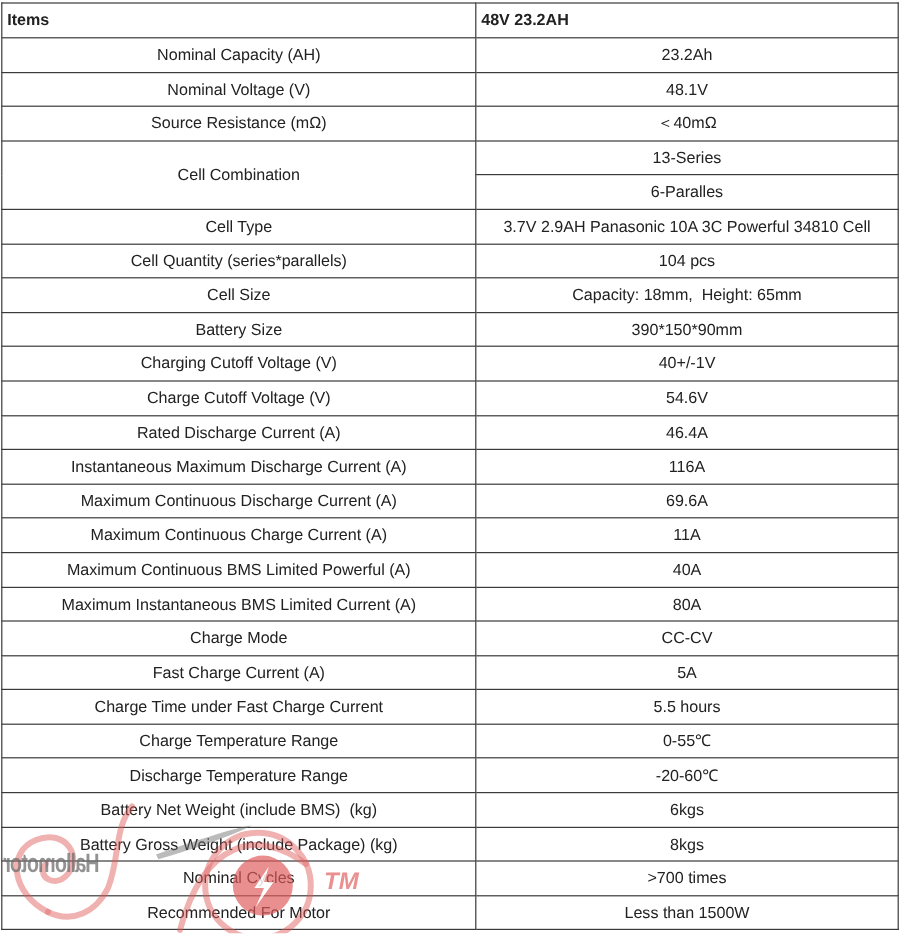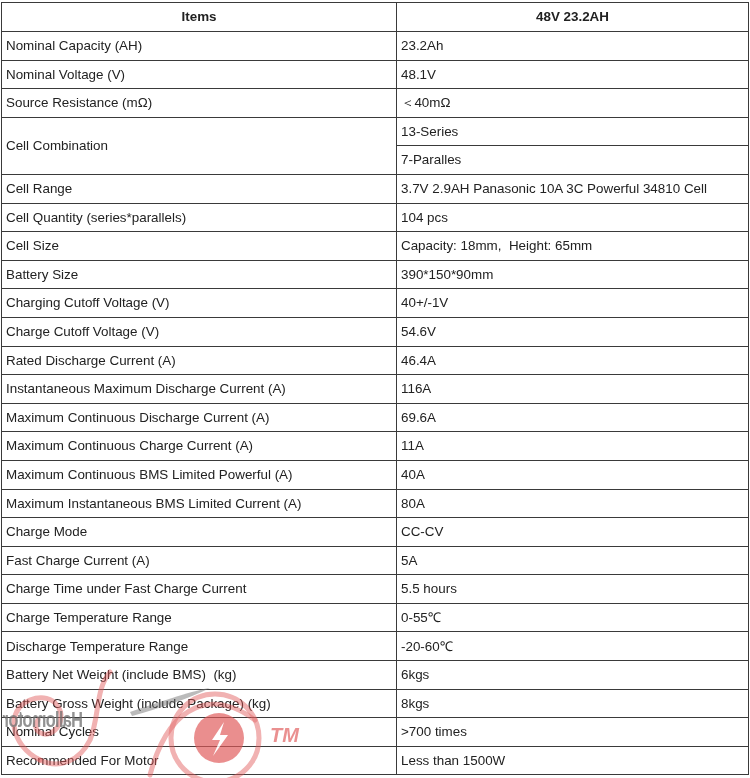--- a/index.html
+++ b/index.html
@@ -16,24 +16,24 @@
     }
     .spec-table td, .spec-table th {
       border: 1px solid #3a3a3a;
       height: 27.6px;
       padding: 0 4px;
       line-height: 1;
       white-space: nowrap;
       overflow: hidden;
     }
     .spec-table th {
-      font-weight: bold; text-align: center; height: 28px;
+      font-weight: bold; text-align: left; height: 28px;
     }
-    .spec-table td.label { text-align: left; }
-    .spec-table td.value { text-align: left; }
+    .spec-table td.label { text-align: center; }
+    .spec-table td.value { text-align: center; }
     col.c1 { width: 395px; }
     col.c2 { width: 352px; }
 
     
     .watermark {
       position: absolute; left: 0; top: 655px; width: 330px; height: 123px;
       pointer-events: none; opacity: 0.85;
     }
     .wm-text {
       position: absolute; left: 83px; top: 707px;
@@ -76,24 +76,24 @@
     </tr>
     <tr>
       <td class="label">Source Resistance (mΩ)</td>
       <td class="value">＜40mΩ</td>
     </tr>
     <tr>
       <td class="label" rowspan="2">Cell Combination</td>
       <td class="value">13-Series</td>
     </tr>
     <tr>
-      <td class="value">7-Paralles</td>
+      <td class="value">6-Paralles</td>
     </tr>
     <tr>
-      <td class="label">Cell Range</td>
+      <td class="label">Cell Type</td>
       <td class="value">3.7V 2.9AH Panasonic 10A 3C Powerful 34810 Cell</td>
     </tr>
     <tr>
       <td class="label">Cell Quantity (series*parallels)</td>
       <td class="value">104 pcs</td>
     </tr>
     <tr>
       <td class="label">Cell Size</td>
       <td class="value" style="white-space:pre">Capacity: 18mm,  Height: 65mm</td>
     </tr>

